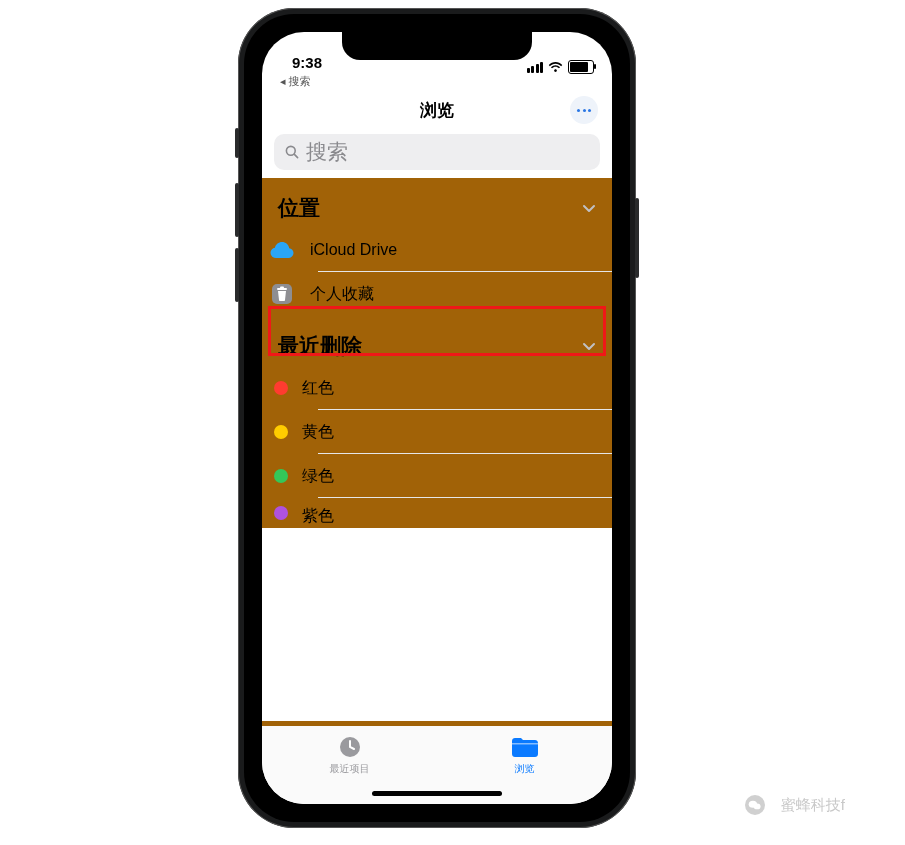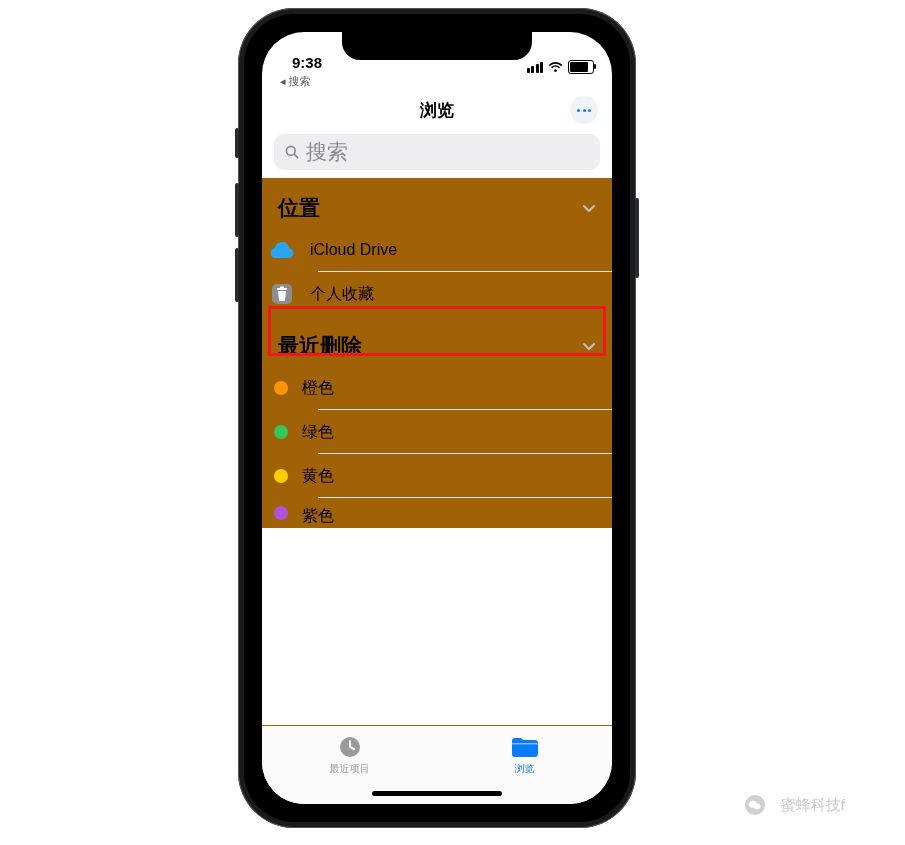--- a/index.html
+++ b/index.html
@@ -46,21 +46,21 @@
   .chev svg{width:14px;height:14px;display:block;}
   .row{display:flex;align-items:center;height:44px;padding:0 6px;gap:14px;position:relative;}
   .row .lbl{font-size:16px;color:#000;}
   .row::after{content:"";position:absolute;left:56px;right:0;bottom:0;height:1px;background:#e6e6e8;}
   .row.last::after{display:none;}
   .loc-ic{width:28px;height:28px;display:flex;align-items:center;justify-content:center;flex:0 0 28px;}
   .tag-dot{width:14px;height:14px;border-radius:50%;margin-left:6px;flex:0 0 14px;}
   
   .hl{position:absolute;border:3px solid #f01818;pointer-events:none;z-index:3;}
   
-  .tabbar{position:absolute;left:0;right:0;bottom:0;height:78px;border-top:1px solid #a16207;background:#fafafa;display:flex;}
+  .tabbar{position:absolute;left:0;right:0;bottom:0;height:78px;border-top:5px solid #a16207;background:#fafafa;display:flex;}
   .tab{flex:1;display:flex;flex-direction:column;align-items:center;justify-content:flex-start;padding-top:8px;gap:2px;}
   .tab .ic{height:26px;display:flex;align-items:center;justify-content:center;}
   .tab-lbl{font-size:10px;}
   .tab.inactive{color:#9a9a9e;}
   .tab.active{color:#0a7aff;}
   .home-ind{position:absolute;bottom:8px;left:50%;transform:translateX(-50%);width:130px;height:5px;border-radius:3px;background:#000;}
   
   .wm{position:absolute;right:60px;bottom:30px;display:flex;align-items:center;gap:16px;color:#c9c9c9;font-size:15px;}
   .wm-ic{width:20px;height:20px;border-radius:50%;background:#d0d0d0;display:flex;align-items:center;justify-content:center;}
   .wm-ic svg{width:14px;height:12px;}
@@ -160,30 +160,30 @@
             <span class="chev">
                 <svg viewBox="0 0 14 14">
                   <polyline points="2,5 7,10 12,5" fill="none" stroke="#c0c0c4" stroke-width="2" stroke-linecap="round" stroke-linejoin="round"></polyline>
                 </svg>
               </span>
           </div>
 
 
 
           <div class="row">
-            <span class="tag-dot" style="background:#ff9500"></span>
-            <span class="lbl">橙色</span>
+            <span class="tag-dot" style="background:#ff3b30"></span>
+            <span class="lbl">红色</span>
+          </div>
+          <div class="row">
+            <span class="tag-dot" style="background:#ffcc00"></span>
+            <span class="lbl">黄色</span>
           </div>
           <div class="row">
             <span class="tag-dot" style="background:#34c759"></span>
             <span class="lbl">绿色</span>
-          </div>
-          <div class="row">
-            <span class="tag-dot" style="background:#ffcc00"></span>
-            <span class="lbl">黄色</span>
           </div>
           <div class="row last" style="height:22px;overflow:hidden;align-items:flex-start;padding-top:8px;">
             <span class="tag-dot" style="background:#af52de"></span>
             <span class="lbl">紫色</span>
           </div>
 
         </div>
 
         <div class="tabbar">
           <div class="tab inactive">

